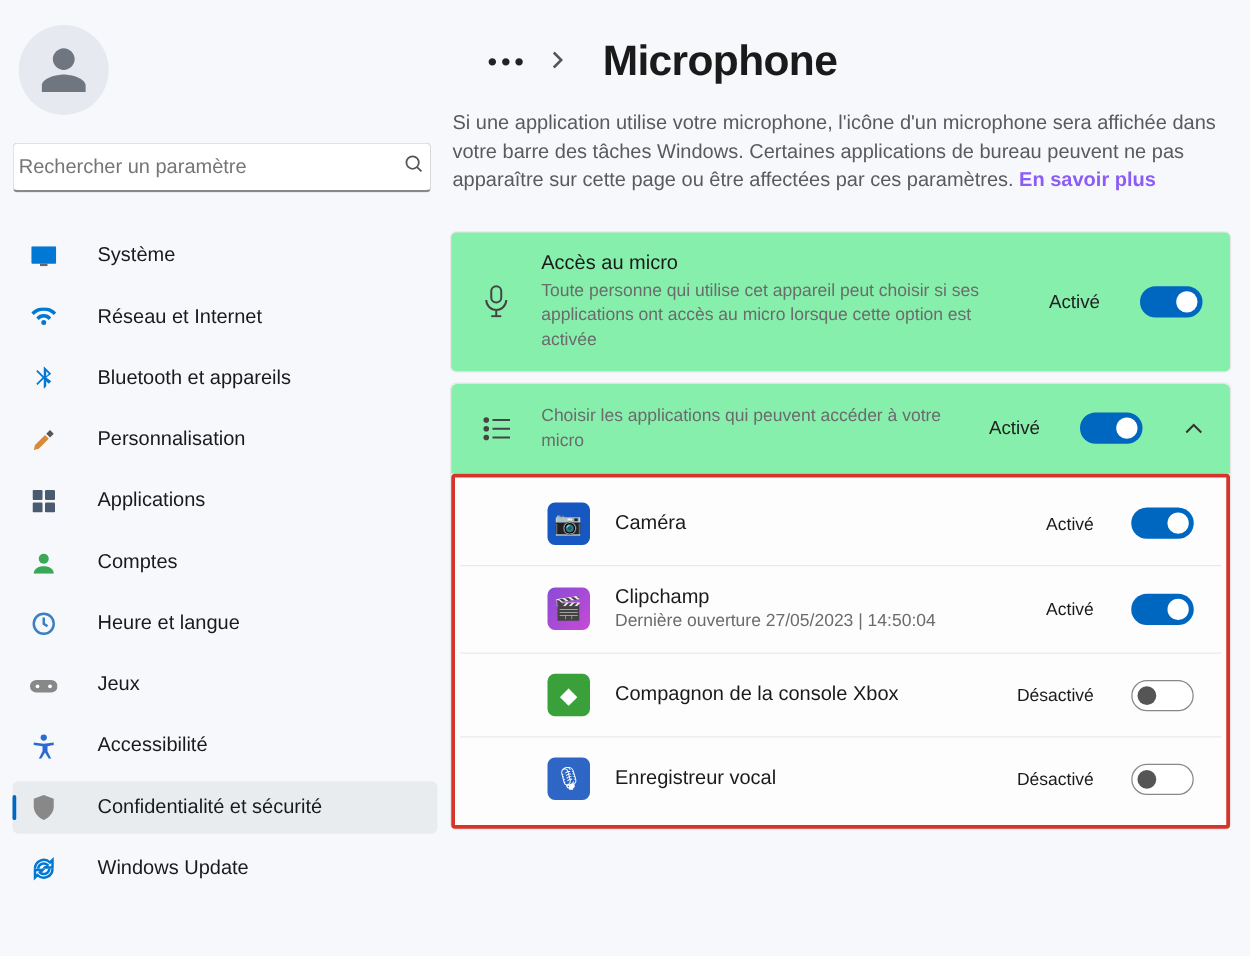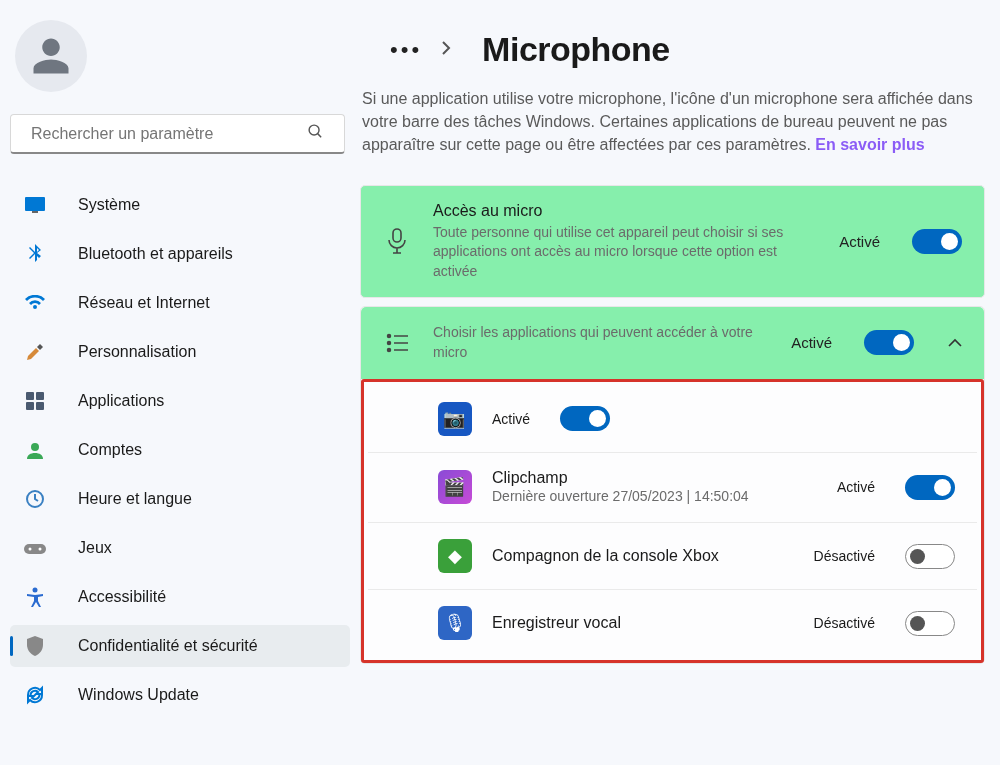--- a/index.html
+++ b/index.html
@@ -29,21 +29,21 @@
 
     .searchbox {
       display: flex;
       align-items: center;
       width: 335px;
       height: 40px;
       background: #fff;
       border: 1px solid #d8d8d8;
       border-bottom: 2px solid #888;
       border-radius: 4px;
-      padding: 0 20px;
+      padding: 0 4px;
       margin-bottom: 30px;
       gap: 10px;
     }
     .searchbox input {
       flex: 1;
       border: none;
       outline: none;
       font-size: 16px;
       background: transparent;
       color: #666;
@@ -204,33 +204,33 @@
         <span class="nicon">
             <svg width="20" height="16" viewBox="0 0 20 16">
               <rect x="0" y="0" width="20" height="14" rx="1" fill="#0078d4"></rect>
               <rect x="7" y="14" width="6" height="2" fill="#666"></rect>
             </svg>
           </span>
         <span>Système</span>
       </li>
       <li class="nav-item">
         <span class="nicon">
+            <svg width="20" height="16" viewBox="0 0 20 16" fill="#0078d4">
+              <path d="M10 14a2 2 0 100-4 2 2 0 000 4zM4 8a8 8 0 0112 0l-2 2a5 5 0 00-8 0L4 8zM0 4a14 14 0 0120 0l-2 2a11 11 0 00-16 0L0 4z"></path>
+            </svg>
+          </span>
+        <span>Réseau et Internet</span>
+      </li>
+      <li class="nav-item">
+        <span class="nicon">
             <svg width="16" height="20" viewBox="0 0 12 20" fill="#0078d4">
               <path d="M6 0v8L1 3 0 4l5 5-5 5 1 1 5-5v8l6-6-4-3 4-3-6-6zm2 4l2 2-2 2V4zm0 8l2 2-2 2v-4z"></path>
             </svg>
           </span>
         <span>Bluetooth et appareils</span>
-      </li>
-      <li class="nav-item">
-        <span class="nicon">
-            <svg width="20" height="16" viewBox="0 0 20 16" fill="#0078d4">
-              <path d="M10 14a2 2 0 100-4 2 2 0 000 4zM4 8a8 8 0 0112 0l-2 2a5 5 0 00-8 0L4 8zM0 4a14 14 0 0120 0l-2 2a11 11 0 00-16 0L0 4z"></path>
-            </svg>
-          </span>
-        <span>Réseau et Internet</span>
       </li>
       <li class="nav-item">
         <span class="nicon">
             <svg width="20" height="20" viewBox="0 0 20 20">
               <path d="M2 18l4-1 8-8-3-3-8 8-1 4z" fill="#d68a3a"></path>
               <path d="M12 5l3 3 3-3-3-3-3 3z" fill="#555"></path>
             </svg>
           </span>
         <span>Personnalisation</span>
       </li>
@@ -356,20 +356,23 @@
         <span class="expand-chev">
           <svg width="14" height="10" viewBox="0 0 14 10" fill="none" stroke="#333" stroke-width="1.6">
               <path d="M1 8l6-6 6 6"></path>
             </svg>
         </span>
       </div>
 
       <div class="app-list-container">
         <div class="app-row">
           <span class="app-icon" style="background:#1757c2;color:#fff">📷</span>
+          <div class="app-body">
+            <div class="app-title">Caméra</div>
+          </div>
           <span class="status">Activé</span>
           <span class="toggle on"></span>
         </div>
 
         <div class="app-row">
           <span class="app-icon" style="background:linear-gradient(135deg,#8a4bd6,#c64bd6);color:#fff">🎬</span>
           <div class="app-body">
             <div class="app-title">Clipchamp</div>
             <div class="app-sub">Dernière ouverture 27/05/2023  |  14:50:04</div>
           </div>

